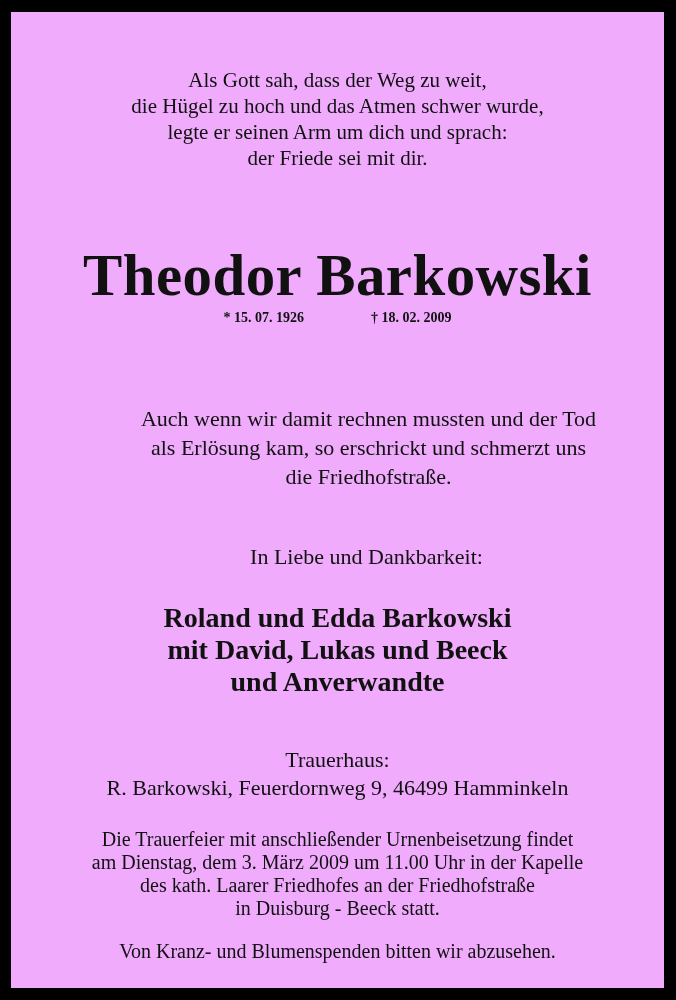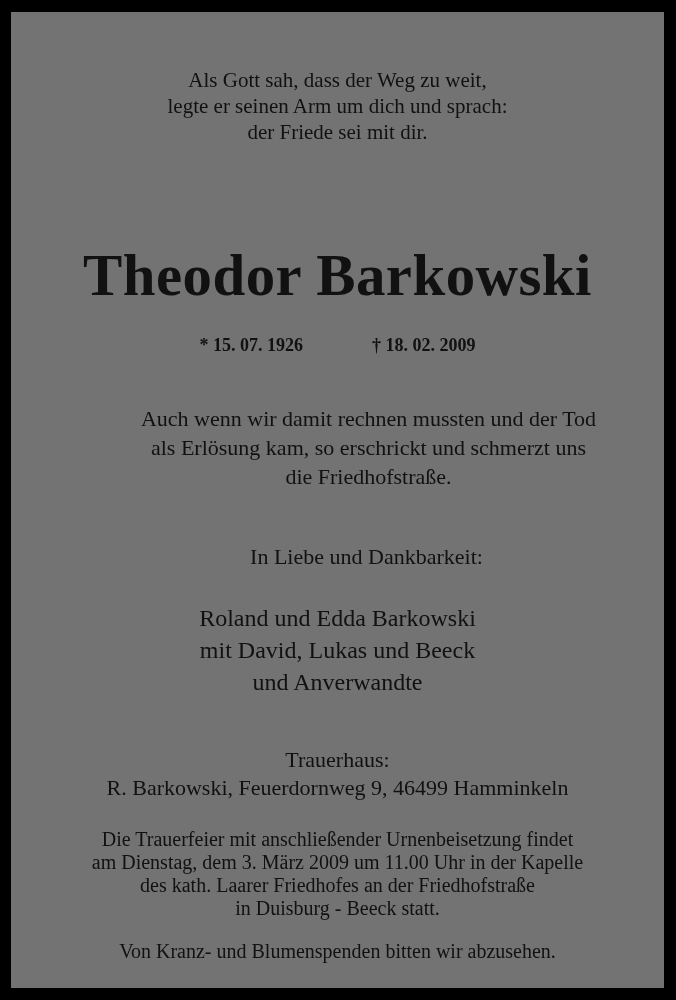--- a/index.html
+++ b/index.html
@@ -1,38 +1,39 @@
 <!DOCTYPE html>
 <html><head>
 <meta charset="utf-8">
 <style>
   html, body { margin:0; padding:0; }
   body { width:676px; height:1000px; background:#000; position:relative; overflow:hidden; }
-  .card { position:absolute; left:11px; top:12px; width:653px; height:976px; background:#737373; }
+  .card { position:absolute; left:11px; top:12px; width:653px; height:976px; background:#f0abfc; }
   .t { position:absolute; left:0; width:653px; text-align:center; color:#111;
        font-family:"Liberation Serif","DejaVu Serif",serif; white-space:nowrap; }
   .poem { top:55px; font-size:21px; line-height:26px; }
   .name { top:228px; font-size:60px; font-weight:bold; letter-spacing:0.5px; line-height:70px; transform:scaleX(0.98); }
-  .dates { top:319px; font-size:18px; font-weight:bold; line-height:28px; }
+  .dates { top:292px; font-size:14px; font-weight:bold; line-height:28px; }
   .dates span { display:inline-block; }
   .dates .gap { width:60px; }
   .para { top:392px; font-size:22px; line-height:29px;margin-left:31px; }
   .love { top:531px; font-size:22px; line-height:28px;margin-left:29px; }
-  .family { top:590px; font-size:24px; font-weight:normal; line-height:32px; }
+  .family { top:590px; font-size:28px; font-weight:bold; line-height:32px; }
   .house { top:734px; font-size:22px; line-height:28px;text-align:center; }
   .funeral { top:816px; font-size:20px; line-height:23px; }
   .flowers { top:926px; font-size:20px; line-height:26px; }
 </style>
 </head>
 <body>
 
 <div class="card">
 
   <div class="t poem">
     <div>Als Gott sah, dass der Weg zu weit,</div>
+    <div>die Hügel zu hoch und das Atmen schwer wurde,</div>
     <div>legte er seinen Arm um dich und sprach:</div>
     <div>der Friede sei mit dir.</div>
   </div>
 
   <div class="t name">Theodor Barkowski</div>
 
   <div class="t dates">
     <span>*</span>
     <span>15. 07. 1926</span>
     <span class="gap"></span>

